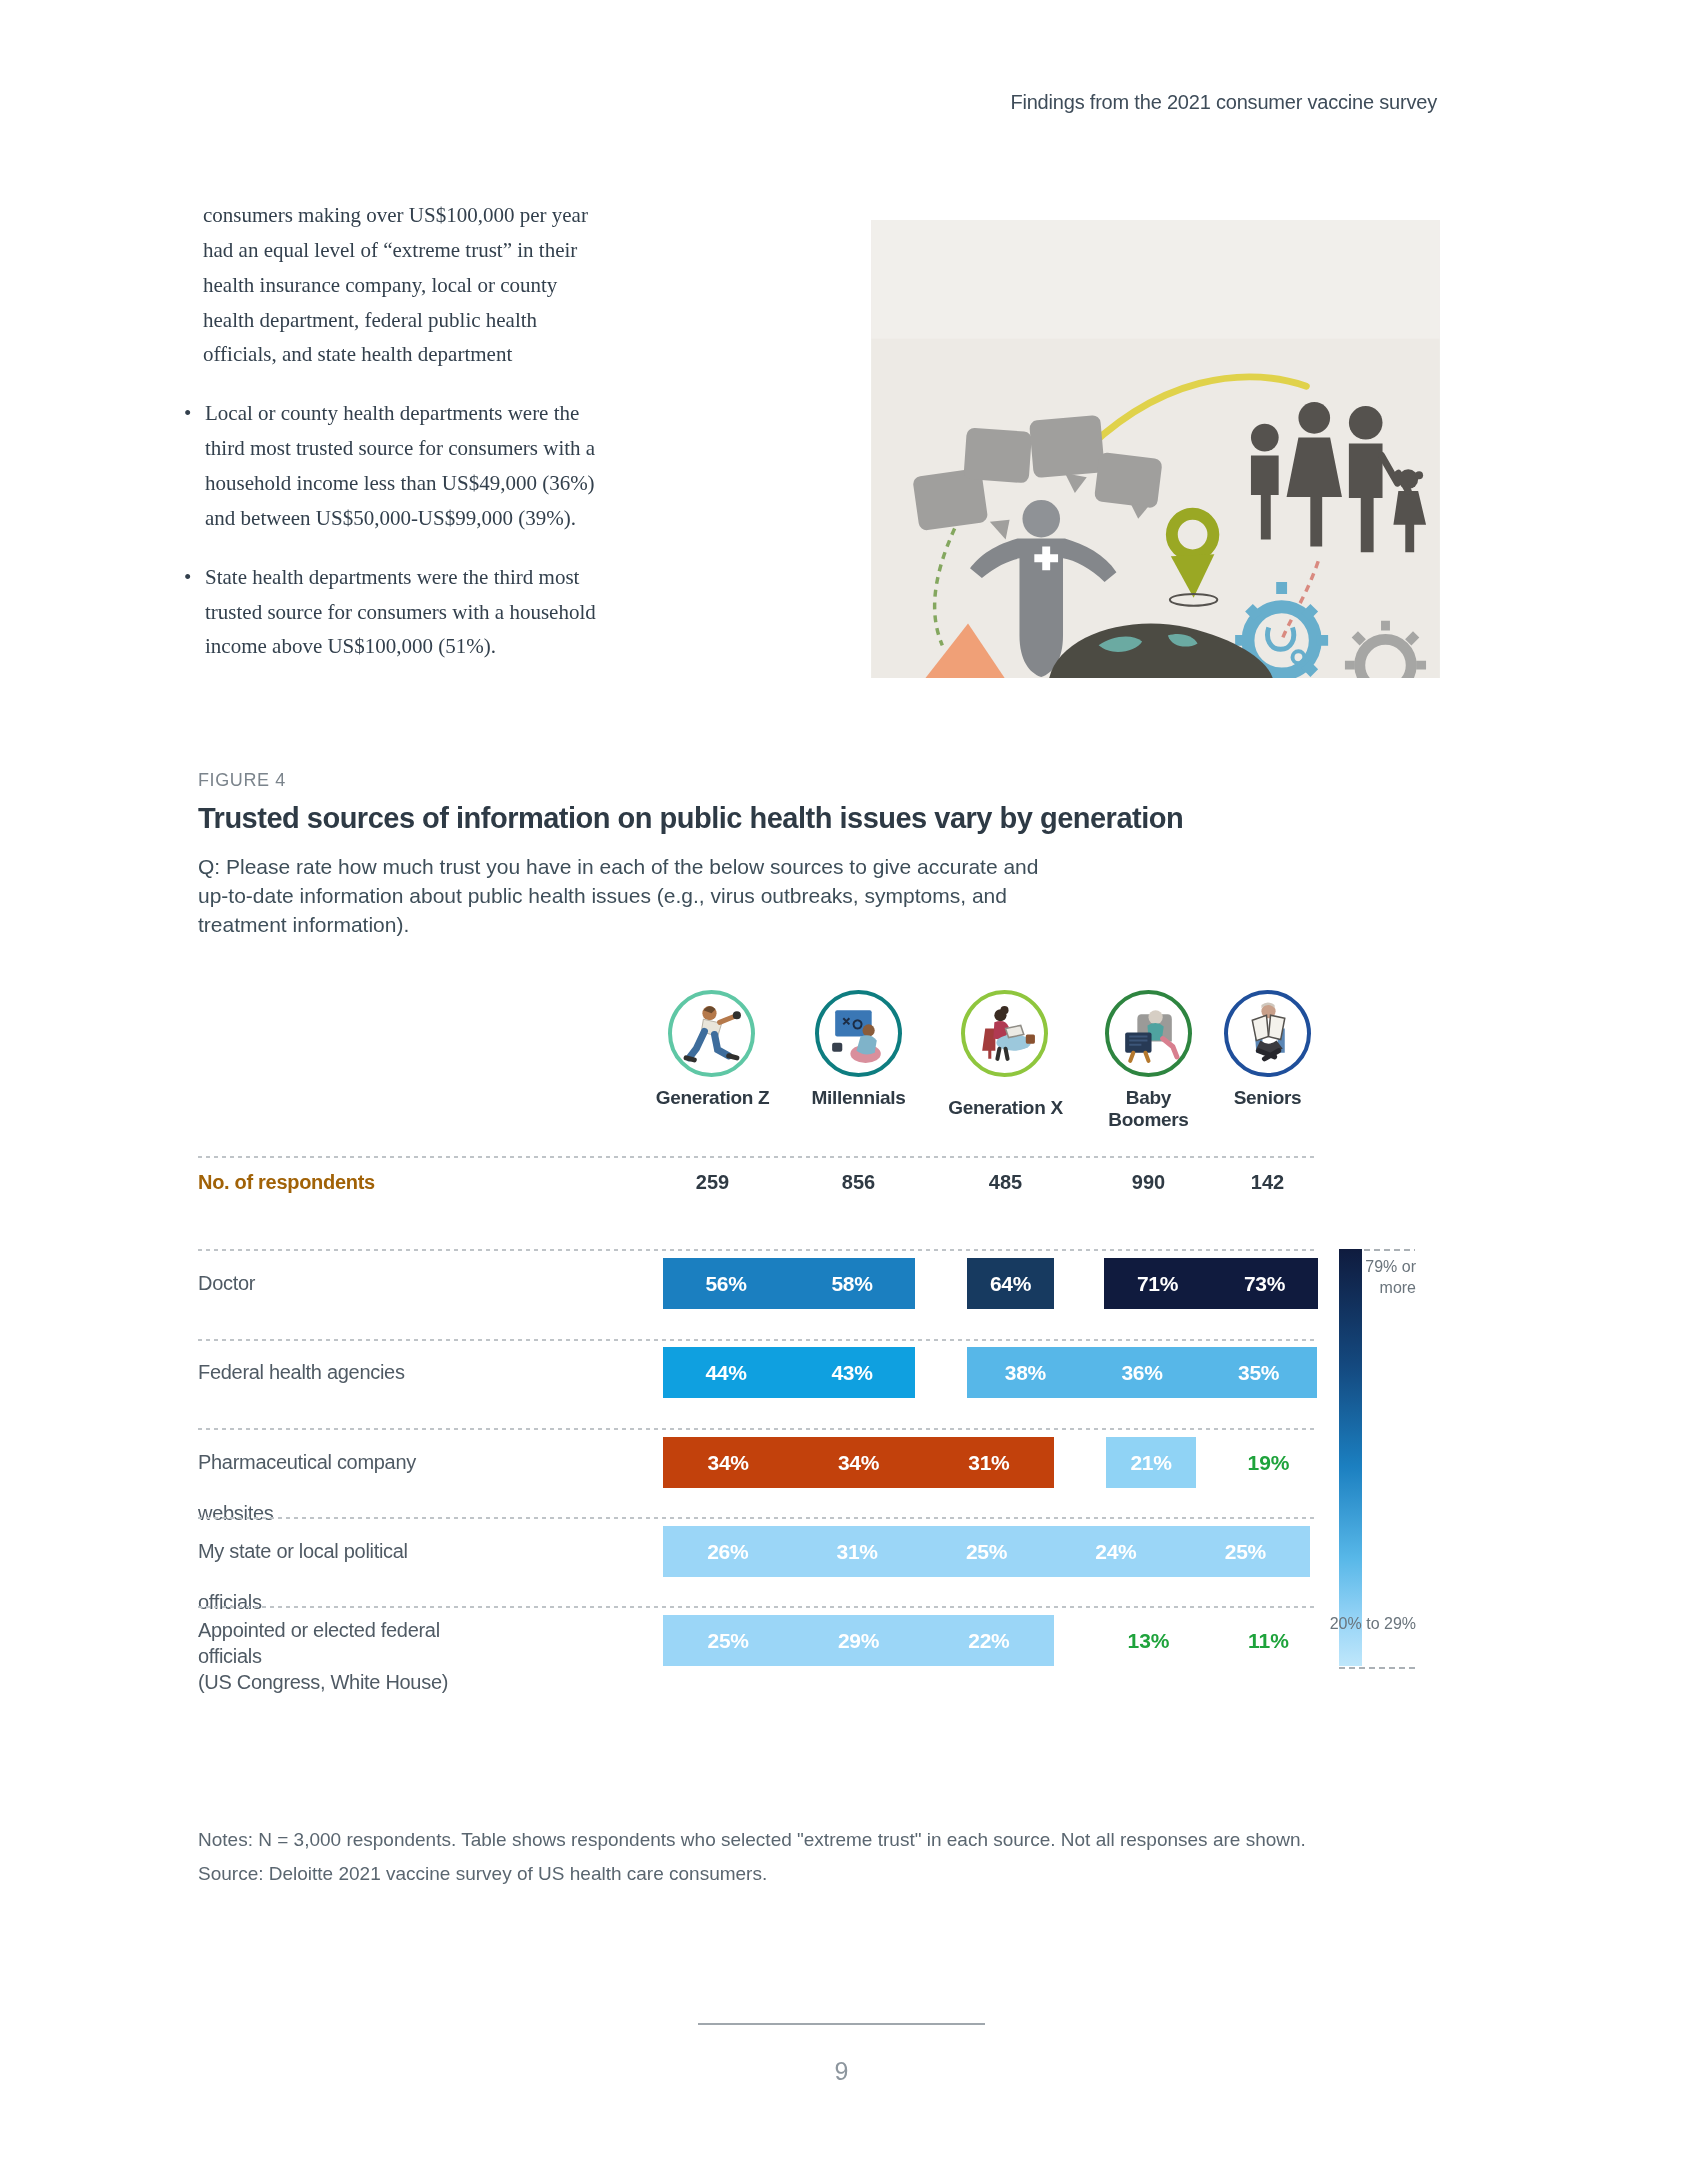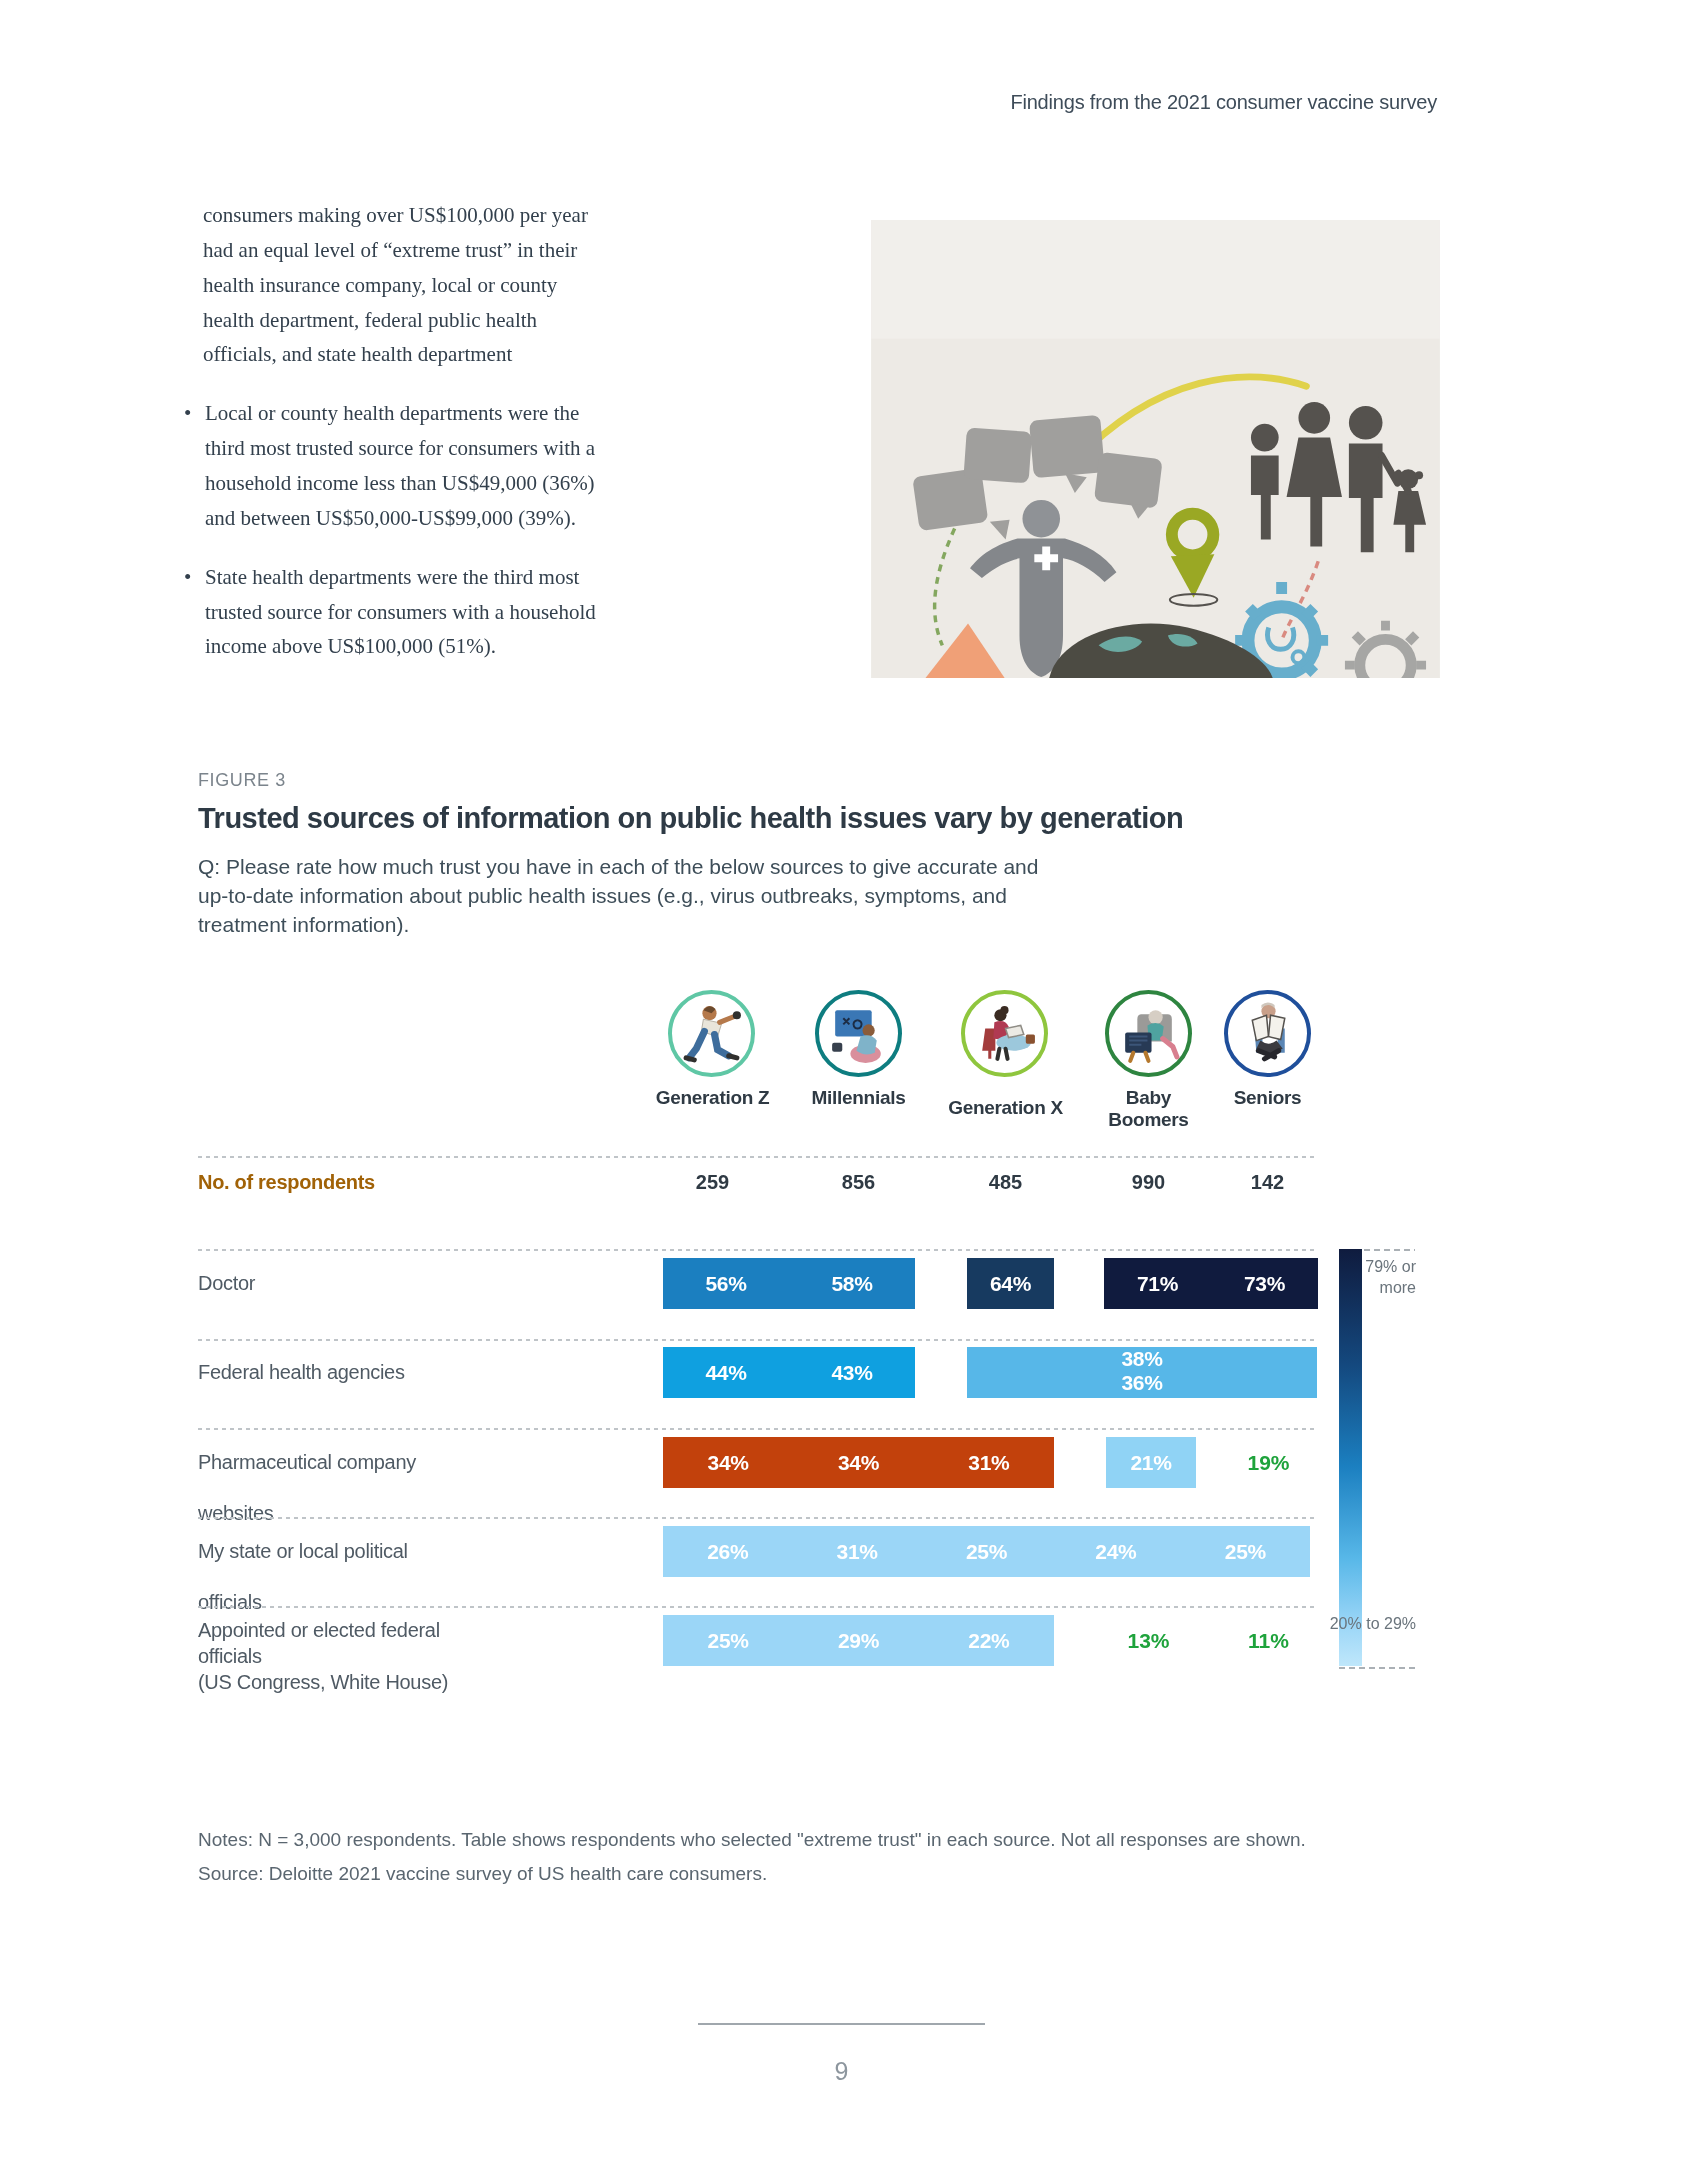--- a/index.html
+++ b/index.html
@@ -56,21 +56,21 @@
   .rowlab.two{line-height:26px;padding-top:2px;}
   .rt0{top:1258px;} .rt1{top:1347px;} .rt2{top:1437px;} .rt3{top:1526px;} .rt4{top:1615px;}
 
   
   .blk{height:51px;display:flex;align-items:center;}
   .blk span{flex:1;text-align:center;color:#ffffff;font-weight:bold;font-size:21px;letter-spacing:-0.3px;}
   .b0a{top:1258px;left:663px;width:252px;background:#1b7fc0;}
   .b0b{top:1258px;left:967px;width:87px; background:#173a60;}
   .b0c{top:1258px;left:1104px;width:214px;background:#101b3e;}
   .b1a{top:1347px;left:663px;width:252px;background:#0fa0e0;}
-  .b1b{top:1347px;left:967px;width:350px;background:#57b7e8;flex-direction:column;}
+  .b1b{top:1347px;left:967px;width:350px;background:#57b7e8;}
   .b2a{top:1437px;left:663px;width:391px;background:#c2410c;}
   .b2b{top:1437px;left:1106px;width:90px;background:#90d3f5;}
   .b3a{top:1526px;left:663px;width:647px;background:#9bd6f7;}
   .b4a{top:1615px;left:663px;width:391px;background:#9bd6f7;}
 
   
   .gval{width:119px;height:51px;line-height:51px;text-align:center;color:#1fa33c;font-weight:bold;font-size:21px;}
   .g2x{top:1437px;left:1209px;}
   .g4a{top:1615px;left:1089px;}
   .g4b{top:1615px;left:1209px;}
@@ -176,21 +176,21 @@
       <g>
         <path d="M180,463 C190,420 260,398 320,412 C370,424 400,445 406,463 Z" fill="#4c4b43"></path>
         <path d="M230,430 c14,-10 34,-12 44,-4 c-6,10 -30,16 -44,4 Z" fill="#6fb5ad" opacity="0.9"></path>
         <path d="M300,420 c12,-4 26,0 30,8 c-10,6 -26,4 -30,-8 Z" fill="#6fb5ad" opacity="0.9"></path>
       </g>
 
       <path d="M55,463 L135,463 L98,408 Z" fill="#f0a077"></path>
     </svg>
   </div>
 
-  <div class="abs figlabel">FIGURE 3</div>
+  <div class="abs figlabel">FIGURE 4</div>
   <div class="abs figtitle">Trusted sources of information on public health issues vary by generation</div>
   <div class="abs figq">Q: Please rate how much trust you have in each of the below sources to give accurate and up-to-date information about public health issues (e.g., virus outbreaks, symptoms, and treatment information).</div>
 
   <div class="abs ring g0">
     <svg viewBox="0 0 70 70">
         <circle cx="33" cy="15" r="7" fill="#b5794b"></circle>
         <path d="M27 12 q6 -7 12 -1 l-4 4 Z" fill="#6b4a2e"></path>
         <path d="M27,21 L45,25 L41,38 L25,33 Z" fill="#e9e5da" stroke="#b9b4a8" stroke-width="1"></path>
         <path d="M43,24 L58,18" stroke="#b5794b" stroke-width="5" stroke-linecap="round"></path>
         <circle cx="60" cy="17" r="4" fill="#30302e"></circle>

